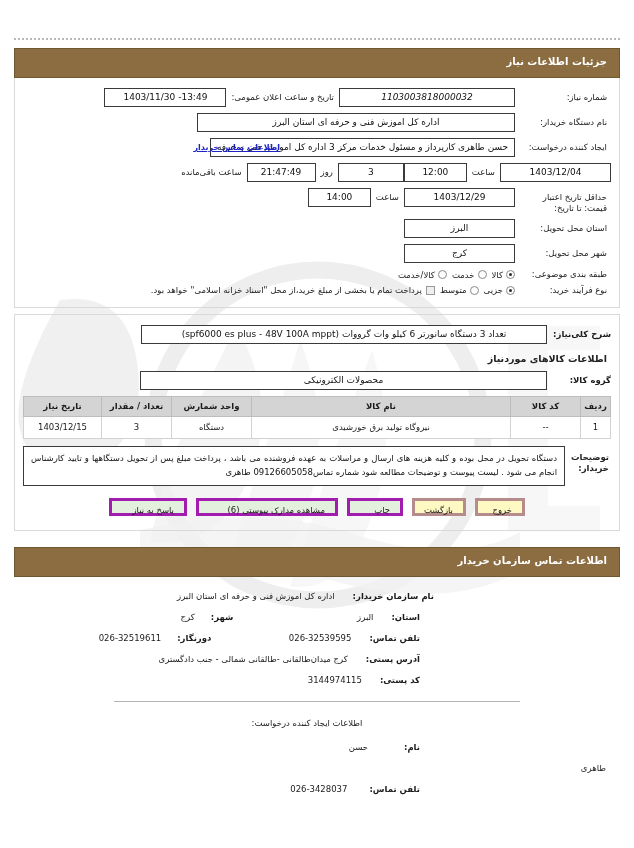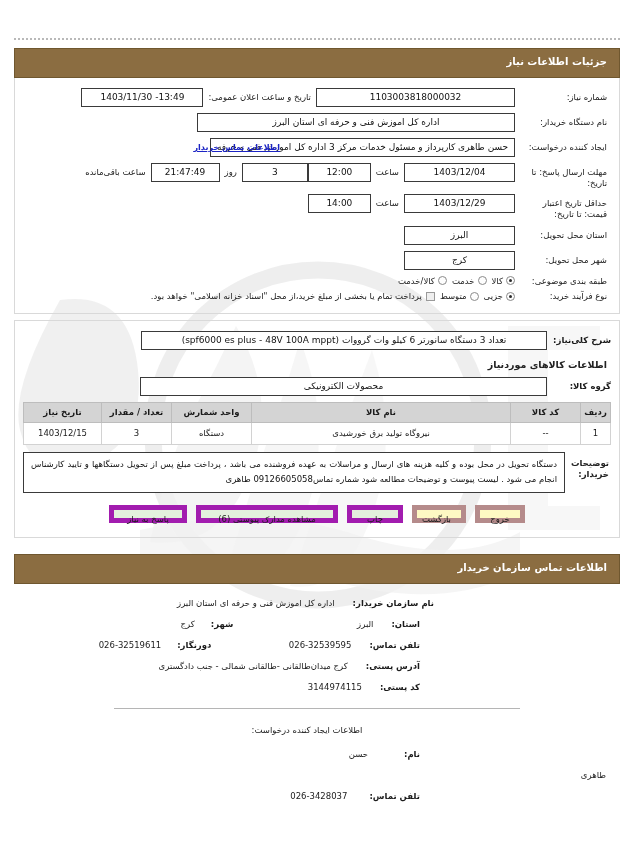--- a/index.html
+++ b/index.html
@@ -102,21 +102,21 @@
   .fld.center { text-align: center; }
 
   .mini-lbl {
     font-size: 8.5px;
     padding: 4px 5px 0 5px;
     white-space: nowrap;
     color: #1b1b1b;
   }
 
   
-  .w-need-no   { width: 199px; }
+  .w-need-no   { width: 176px; font-style: italic; }
   .w-date-pub  { width: 122px; }
   .w-org       { width: 318px; }
   .w-creator   { width: 305px; }
   .w-date      { width: 111px; }
   .w-time      { width: 63px; }
   .w-days      { width: 66px; }
   .w-hours     { width: 69px; }
   .w-prov      { width: 111px; }
   .w-city      { width: 111px; }
   .w-desc      { width: 406px; }
@@ -245,30 +245,30 @@
 
   
   .btn-row {
     display: flex;
     justify-content: center;
     align-items: center;
     gap: 9px;
     margin: 12px 0 8px 0;
   }
   .btn {
-    border: 5px solid #a21caf;
+    border: 3px solid #a21caf;
     background: #e3f0dd;
     color: #1b1b1b;
     font-size: 8.5px;
     padding: 3px 10px;
     height: 18px;
     line-height: 12px;
     cursor: pointer;
     white-space: nowrap;
-    text-align: center;
+    text-align: right;
     font-family: inherit;
   }
   .btn.pink { background: #fef9c3; border-color: #b58b8b; }
   .btn.w1 { width: 78px; }
   .btn.w2 { width: 142px; }
   .btn.w3 { width: 56px; }
   .btn.w4 { width: 54px; }
   .btn.w5 { width: 50px; }
 
   
@@ -351,21 +351,20 @@
       <div class="fld w-org rtl center">اداره کل اموزش فنی و حرفه ای استان البرز</div>
     </div>
 
     <div class="row">
       <div class="lbl w-right">ایجاد کننده درخواست:</div>
       <div class="fld w-creator rtl center">حسن طاهری کارپرداز و مسئول خدمات مرکز 3 اداره کل اموزش فنی و حرفه</div>
       <div class="link">اطلاعات تماس خریدار</div>
     </div>
 
     <div class="row">
-      <div class="lbl w-right">مهلت ارسال پاسخ: تا تاریخ:</div>
       <div class="fld w-date center">1403/12/04</div>
       <div class="mini-lbl">ساعت</div>
       <div class="fld w-time center">12:00</div>
       <div class="fld w-days center">3</div>
       <div class="mini-lbl">روز</div>
       <div class="fld w-hours center">21:47:49</div>
       <div class="mini-lbl">ساعت باقی‌مانده</div>
     </div>
 
     <div class="row">

